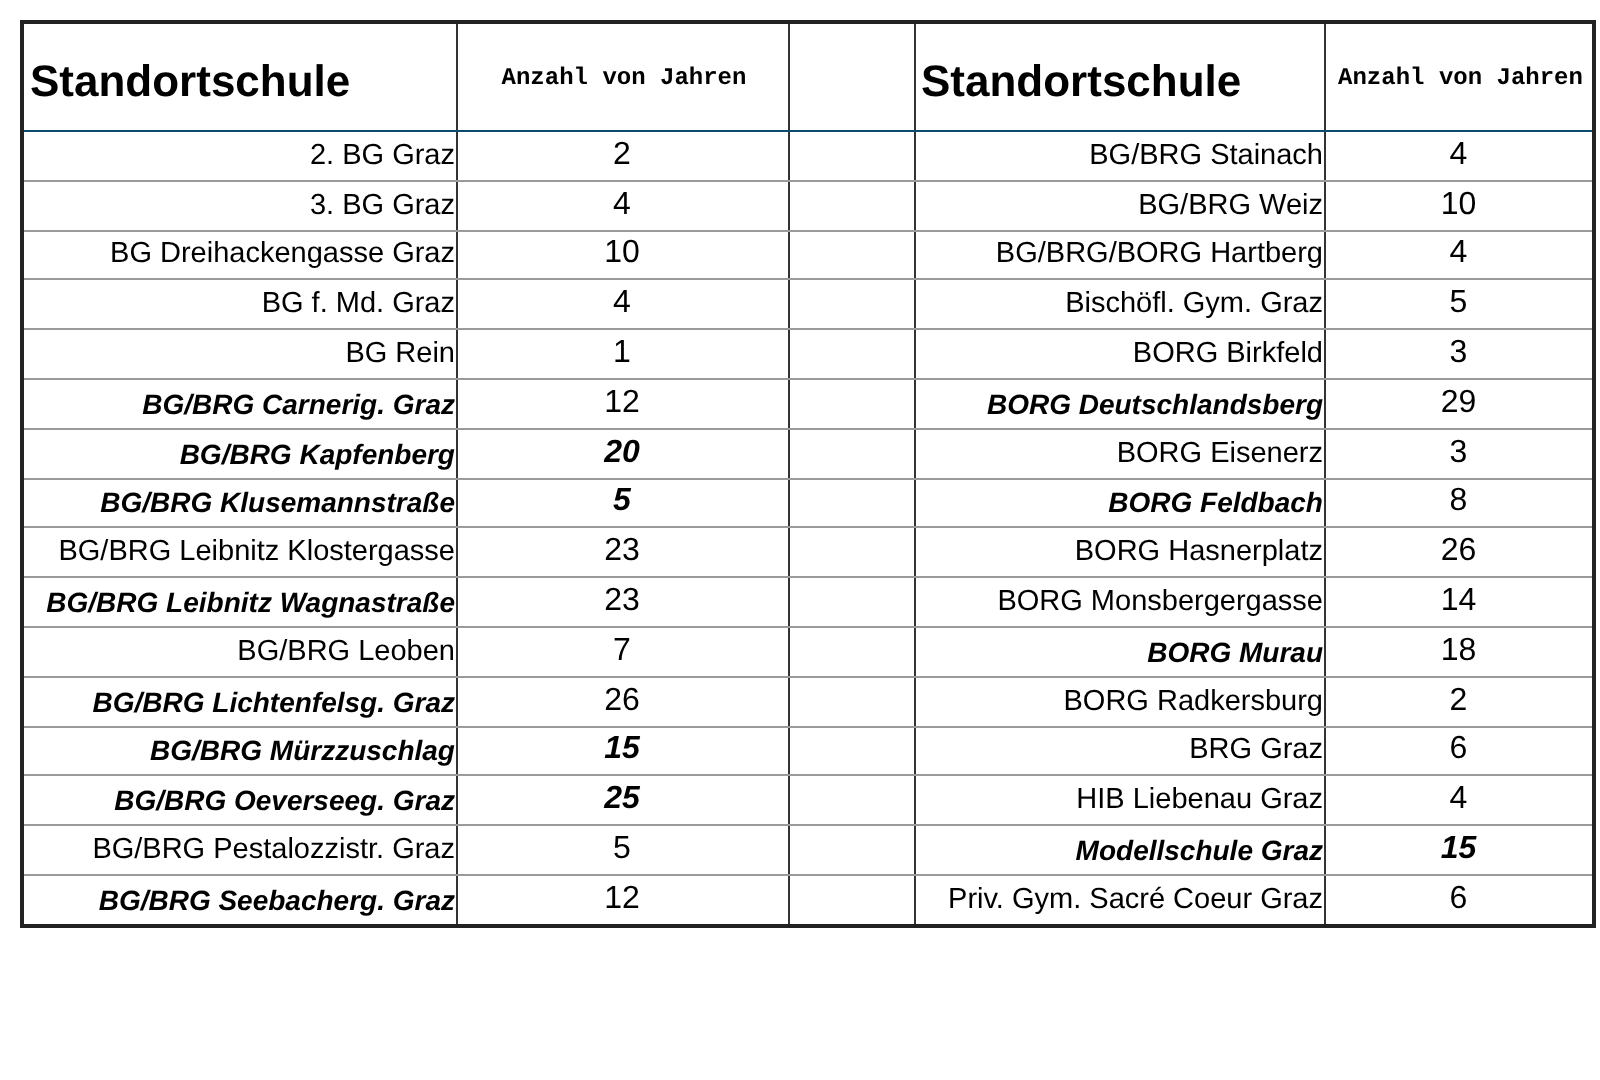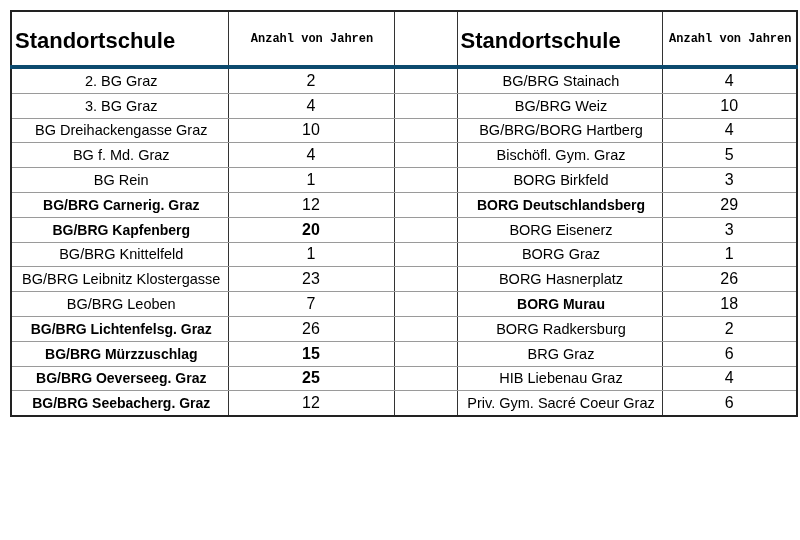--- a/index.html
+++ b/index.html
@@ -21,32 +21,32 @@
       border-left: 1px solid #333;
       border-right: 1px solid #333;
       border-bottom: 1px solid #9a9a9a;
       padding: 0 0 0 2px;
       white-space: nowrap;
       overflow: hidden;
       text-overflow: clip;
     }
     tr.head th {
       height: 49px;
-      border-bottom: 4px solid #0c4a6e;
+      border-bottom: 1px solid #0c4a6e;
       font-weight: bold;
       vertical-align: middle;
       margin-top: 31px;
     }
     th.name-h { font-size: 22px; text-align: left; padding-left: 3px; padding-top: 4px; }
     th.count-h { font-size: 12px; text-align: center; line-height: 22px; font-family: Liberation Mono, monospace; }
     td { height: 23.8px; font-size: 14.5px; vertical-align: middle; }
-    td.name { text-align: center; padding-left: 3px; }
+    td.name { text-align: right; padding-left: 3px; }
     td.num { text-align: center; font-size: 16px; padding-left: 0; }
     td.spacer { border-bottom: 1px solid #9a9a9a; }
-    td.name.bold, td.num.bold { font-weight: bold; }
+    td.name.bold, td.num.bold { font-weight: bold; font-style: italic; }
     td.name.bold { font-size: 14px; }
     tr:last-child td { border-bottom: none; }
   </style>
 </head>
 <body>
 
 <table class="grid">
   <colgroup>
     <col class="c1">
       <col class="c2">
@@ -107,32 +107,39 @@
         <td class="num">29</td>
       </tr>
       <tr>
         <td class="name bold">BG/BRG Kapfenberg</td>
         <td class="num bold">20</td>
         <td class="spacer"></td>
         <td class="name">BORG Eisenerz</td>
         <td class="num">3</td>
       </tr>
       <tr>
-        <td class="name">BG/BRG Knittelfeld</td>
-        <td class="num">1</td>
+        <td class="name bold">BG/BRG Klusemannstraße</td>
+        <td class="num bold">5</td>
         <td class="spacer"></td>
-        <td class="name">BORG Graz</td>
-        <td class="num">1</td>
+        <td class="name bold">BORG Feldbach</td>
+        <td class="num">8</td>
       </tr>
       <tr>
         <td class="name">BG/BRG Leibnitz Klostergasse</td>
         <td class="num">23</td>
         <td class="spacer"></td>
         <td class="name">BORG Hasnerplatz</td>
         <td class="num">26</td>
+      </tr>
+      <tr>
+        <td class="name bold">BG/BRG Leibnitz Wagnastraße</td>
+        <td class="num">23</td>
+        <td class="spacer"></td>
+        <td class="name">BORG Monsbergergasse</td>
+        <td class="num">14</td>
       </tr>
       <tr>
         <td class="name">BG/BRG Leoben</td>
         <td class="num">7</td>
         <td class="spacer"></td>
         <td class="name bold">BORG Murau</td>
         <td class="num">18</td>
       </tr>
       <tr>
         <td class="name bold">BG/BRG Lichtenfelsg. Graz</td>
@@ -149,20 +156,27 @@
         <td class="num">6</td>
       </tr>
       <tr>
         <td class="name bold">BG/BRG Oeverseeg. Graz</td>
         <td class="num bold">25</td>
         <td class="spacer"></td>
         <td class="name">HIB Liebenau Graz</td>
         <td class="num">4</td>
       </tr>
       <tr>
+        <td class="name">BG/BRG Pestalozzistr. Graz</td>
+        <td class="num">5</td>
+        <td class="spacer"></td>
+        <td class="name bold">Modellschule Graz</td>
+        <td class="num bold">15</td>
+      </tr>
+      <tr>
         <td class="name bold">BG/BRG Seebacherg. Graz</td>
         <td class="num">12</td>
         <td class="spacer"></td>
         <td class="name">Priv. Gym. Sacré Coeur Graz</td>
         <td class="num">6</td>
       </tr>
     </tbody>
 </table>
 
 </body></html>

